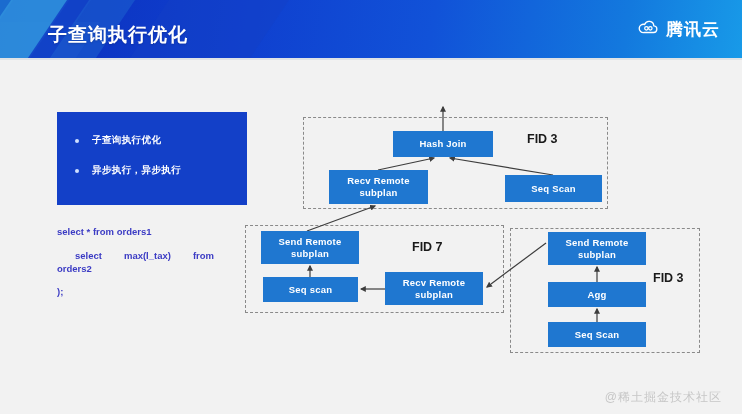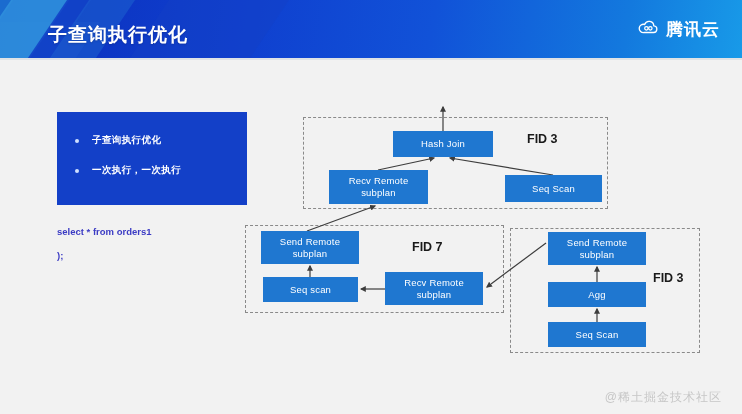--- a/index.html
+++ b/index.html
@@ -143,21 +143,21 @@
   #fid1-label { left: 527px; top: 132px; }
   #fid2-label { left: 412px; top: 240px; }
   #fid3-label { left: 653px; top: 271px; }
 
   
   .node {
     position: absolute;
     background: #1f77d0;
     color: #ffffff;
     font-size: 9.5px;
-    font-weight: normal;
+    font-weight: bold;
     display: flex;
     align-items: center;
     justify-content: center;
     text-align: center;
     line-height: 1.25;
     box-sizing: border-box;
     letter-spacing: .2px;
   }
 
   
@@ -223,26 +223,29 @@
   </div>
   <div id="header-underline"></div>
 
   <div id="bullet-box">
     <div class="bullet-row">
       <span class="bullet-dot"></span>
       <span class="bullet-text">子查询执行优化</span>
     </div>
     <div class="bullet-row">
       <span class="bullet-dot"></span>
-      <span class="bullet-text">一次执行，一次执行</span>
+      <span class="bullet-text">异步执行，异步执行</span>
     </div>
   </div>
 
   <div id="sql-block">
     <div class="sql-line">select * from orders1</div>
+    <div class="sql-line wrapped">
+      <span class="sql-gap-sm"></span><span>select</span><span class="sql-gap"></span><span>max(l_tax)</span><span class="sql-gap"></span><span>from</span><br><span>orders2</span>
+    </div>
     <div class="sql-line">);</div>
   </div>
 
   <div class="fid-region" id="fid1-region"></div>
   <div class="fid-region" id="fid2-region"></div>
   <div class="fid-region" id="fid3-region"></div>
 
   <div class="fid-label" id="fid1-label">FID 3</div>
   <div class="fid-label" id="fid2-label">FID 7</div>
   <div class="fid-label" id="fid3-label">FID 3</div>

